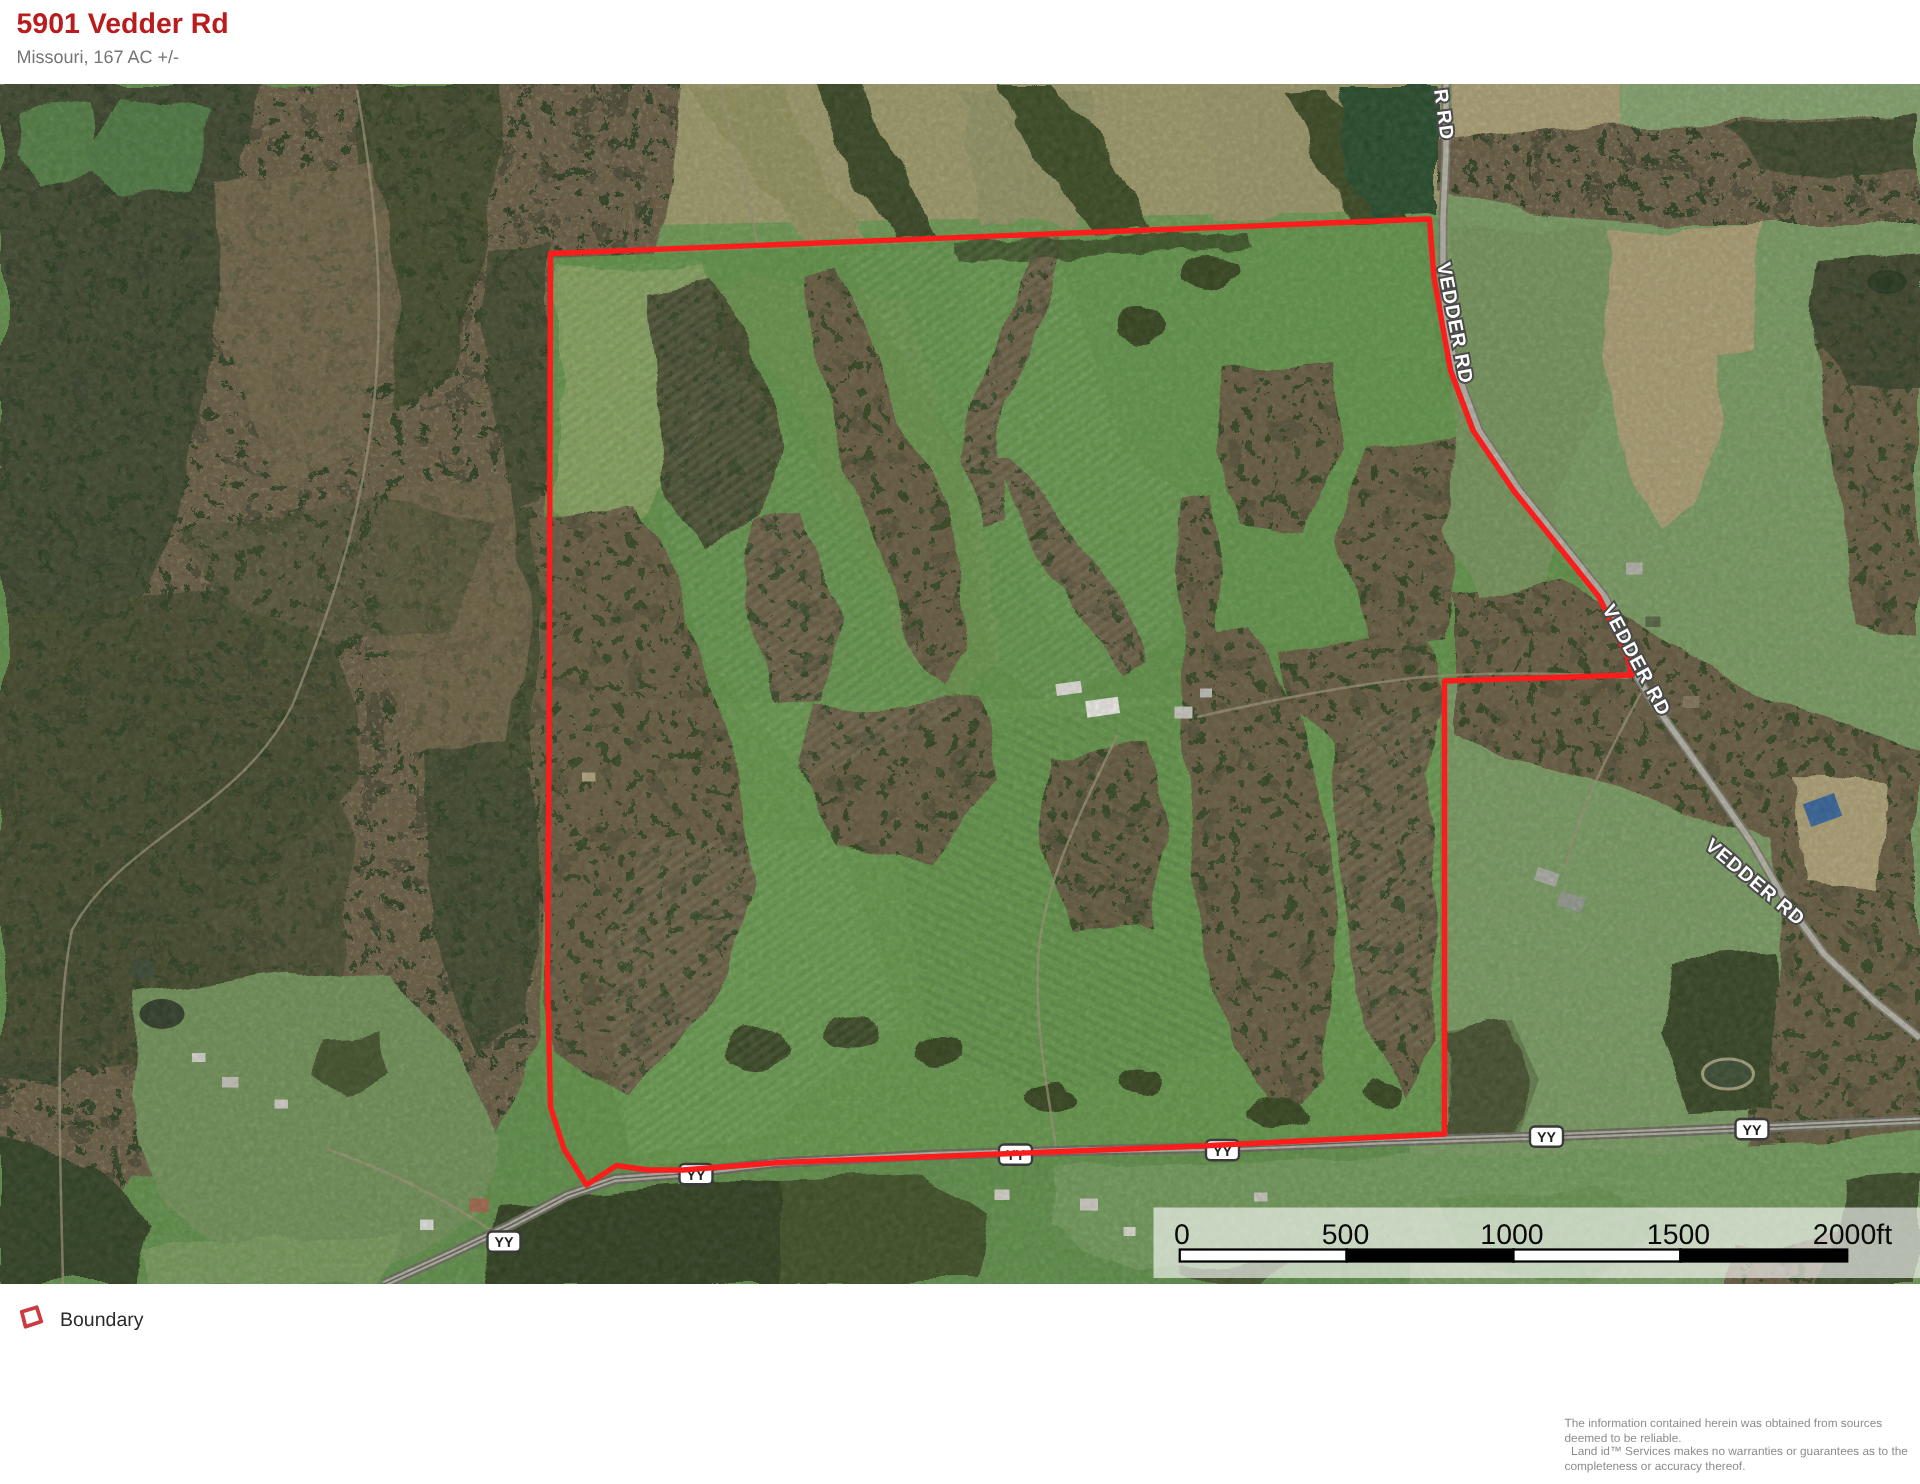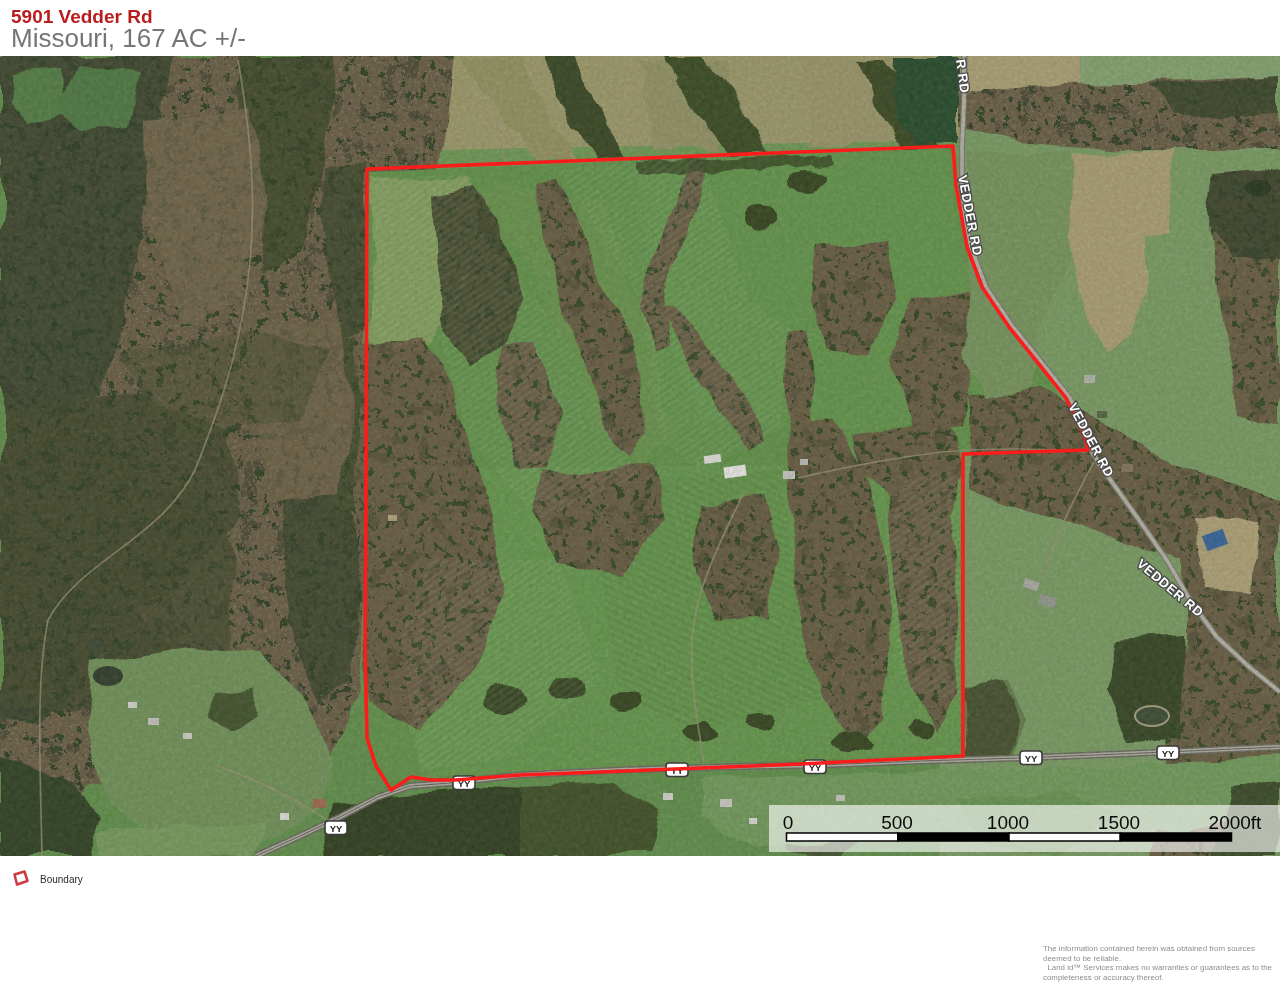--- a/index.html
+++ b/index.html
@@ -1,23 +1,23 @@
 <!DOCTYPE html>
 <html><head>
 <meta charset="utf-8">
 <style>
   html,body{margin:0;padding:0;width:1280px;height:989px;background:#fff;overflow:hidden;
     font-family:"Liberation Sans",sans-serif;}
   #hdr{position:absolute;left:11px;top:5px;}
   #hdr .t1{font-size:19px;font-weight:bold;color:#b91c1c;line-height:23px;}
-  #hdr .t2{font-size:26px;color:#757575;line-height:21px;}
+  #hdr .t2{font-size:12px;color:#757575;line-height:21px;}
   #map{position:absolute;left:0;top:56px;width:1280px;height:800px;}
   #legend{position:absolute;left:11px;top:869px;width:300px;height:20px;}
   #legend svg{vertical-align:middle;}
-  #legend span{font-size:10px;color:#2b2b2b;margin-left:9px;vertical-align:middle;}
+  #legend span{font-size:13px;color:#2b2b2b;margin-left:9px;vertical-align:middle;}
   #logo{position:absolute;left:1002px;top:947px;width:37px;height:37px;background:#17171c;
     border-radius:11px;color:#fff;font-weight:bold;font-size:26px;text-align:center;line-height:37px;letter-spacing:-0.5px;margin-top:48px;}
   #logo .dot{color:#e02e52;}
   #disc{position:absolute;left:1043px;top:944px;width:240px;font-size:7.9px;line-height:9.6px;color:#8d8d8d;white-space:nowrap;}
 </style>
 </head>
 <body>
 <div id="hdr">
   <div class="t1">5901 Vedder Rd</div>
   <div class="t2">Missouri, 167 AC +/-</div>

